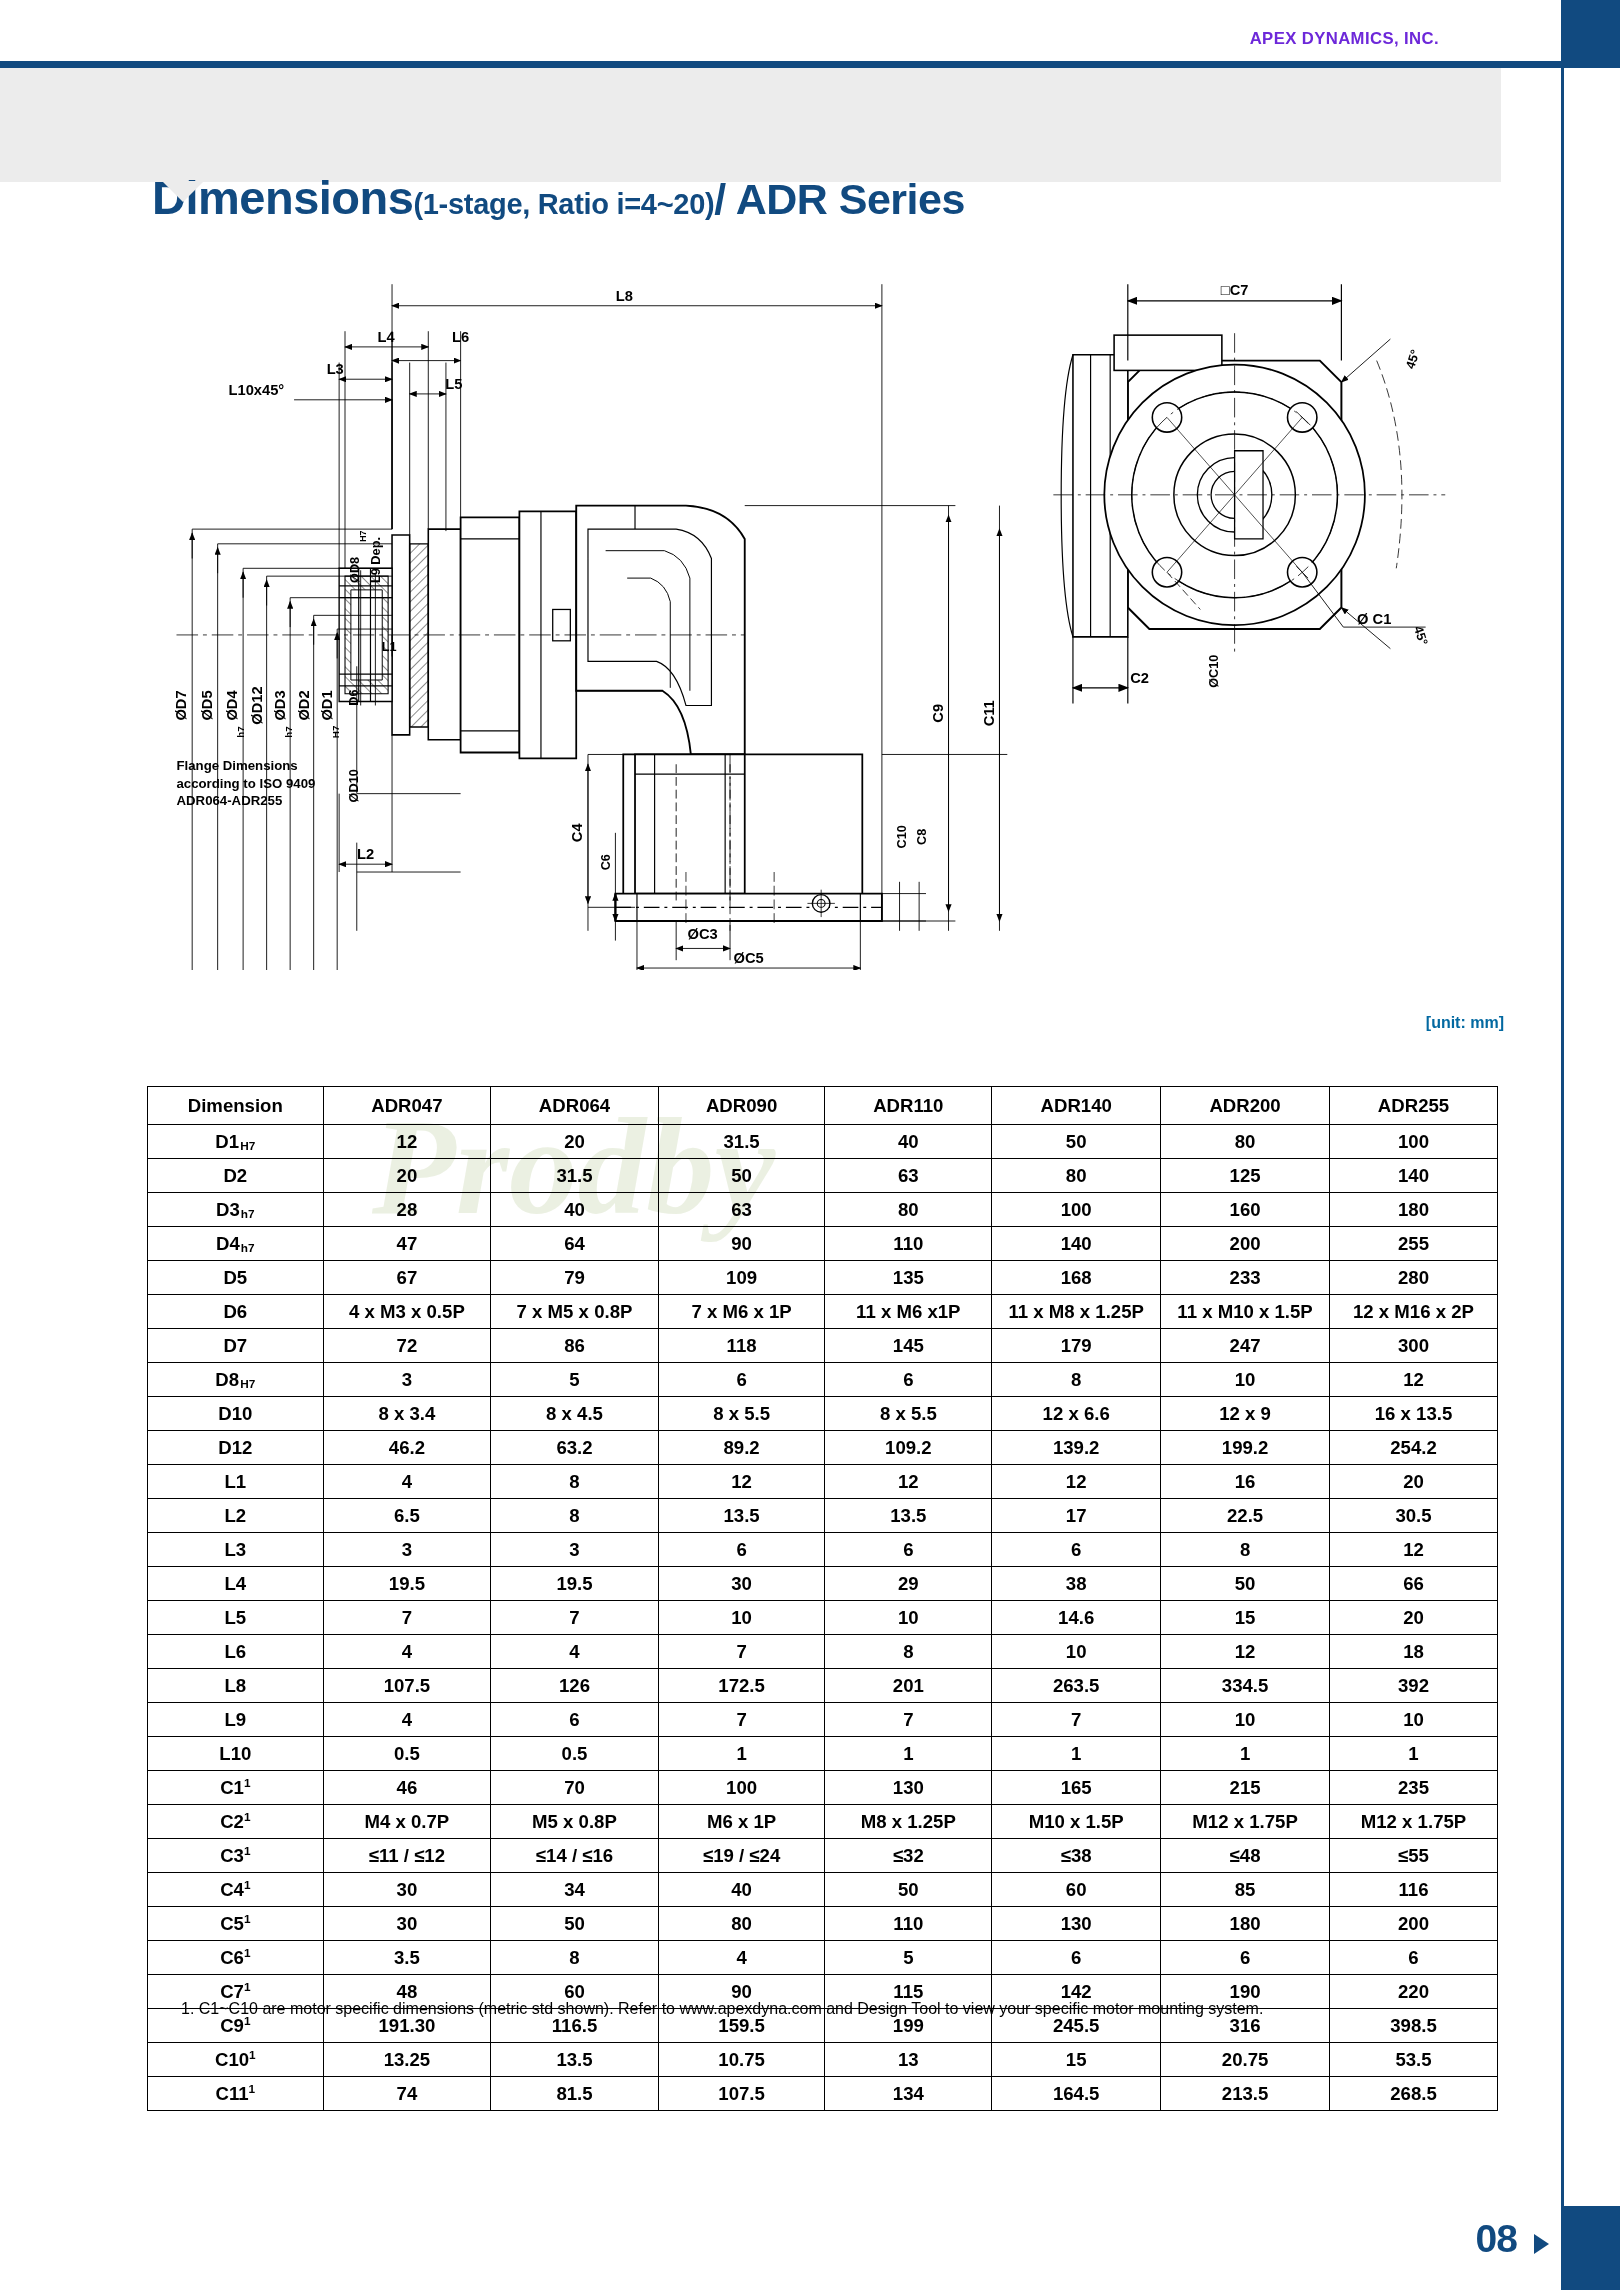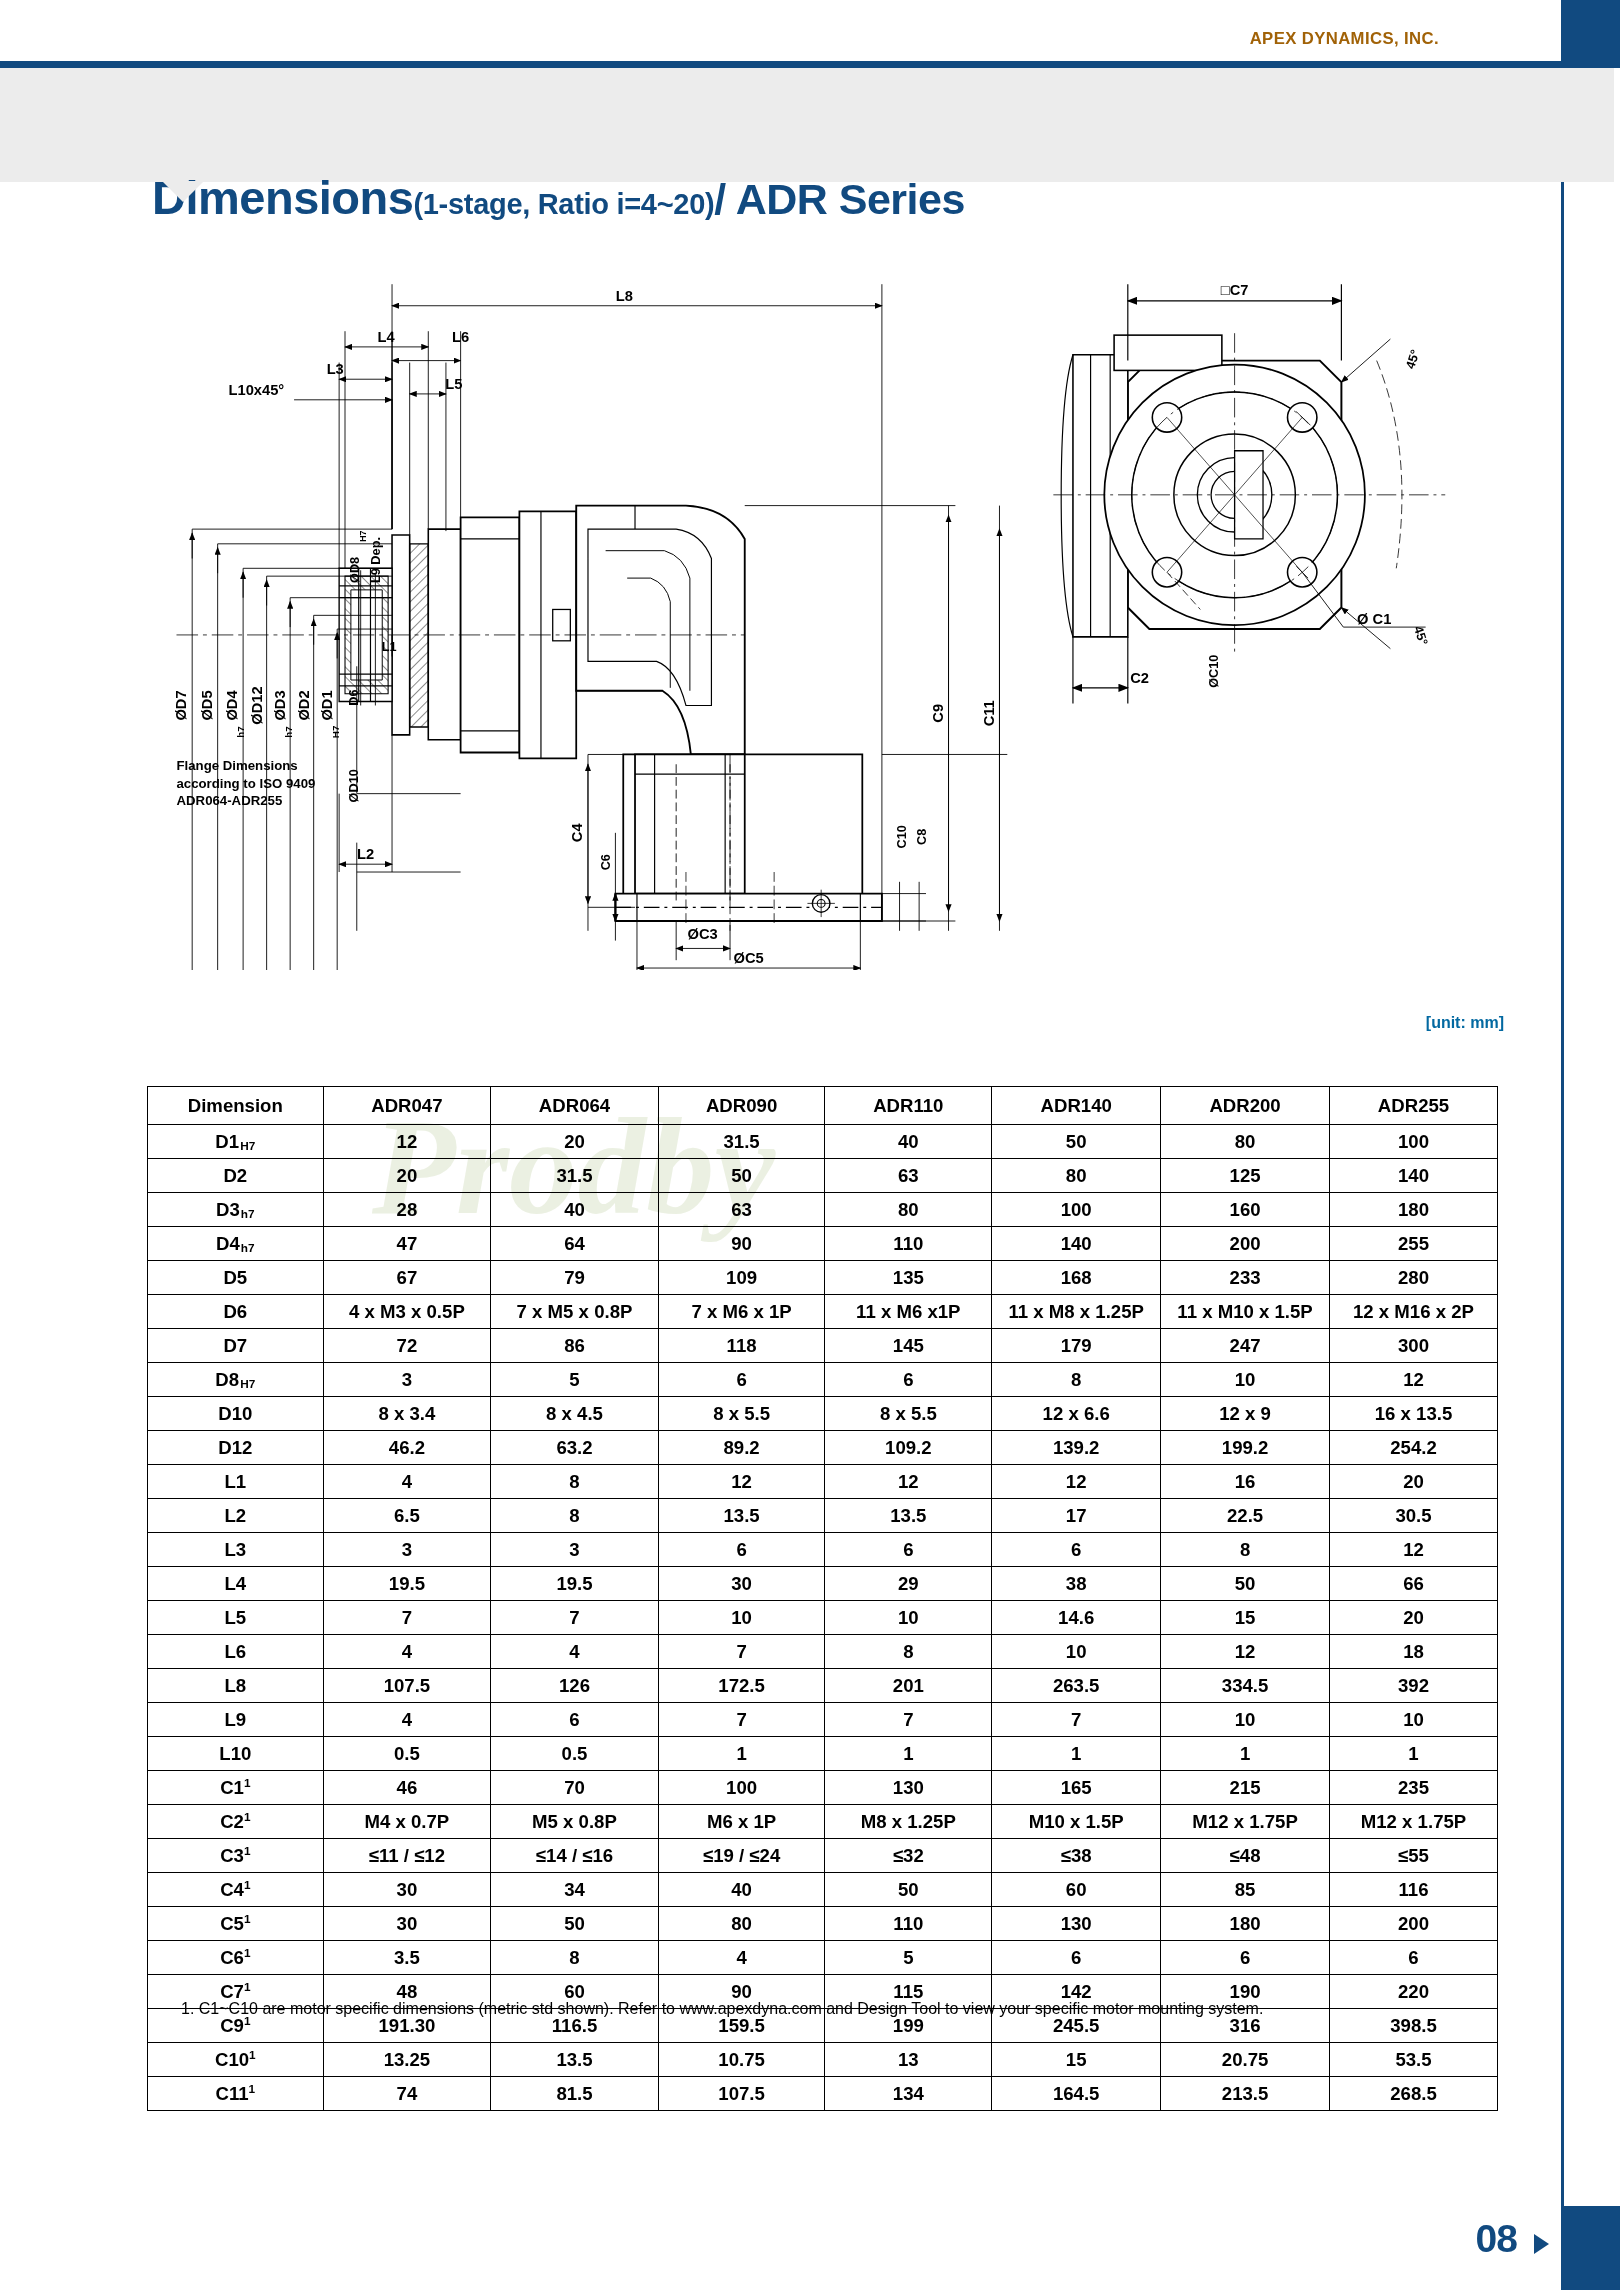--- a/index.html
+++ b/index.html
@@ -23,21 +23,21 @@
     height: 65px;
     background: #ffffff;
   }
   .brand-text {
     position: absolute;
     right: 181px;
     top: 29px;
     font-size: 16.7px;
     font-weight: bold;
     letter-spacing: 0.4px;
-    color: #a16207;
+    color: #6d28d9;
     white-space: nowrap;
     margin-left: 40px;
   }
   .brand-rule {
     position: absolute;
     left: 0;
     top: 61px;
     width: 1620px;
     height: 6.9px;
     background: #114a80;
@@ -57,21 +57,21 @@
     width: 2.9px;
     height: 2142px;
     background: #114a80;
   }
 
   
   .title-banner {
     position: absolute;
     left: 0;
     top: 68px;
-    width: 1614px;
+    width: 1501px;
     height: 114px;
     background: #ececec;
   }
   .title-line {
     position: absolute;
     left: 152px;
     top: 102px;
     white-space: nowrap;
     color: #114a80;
   }

